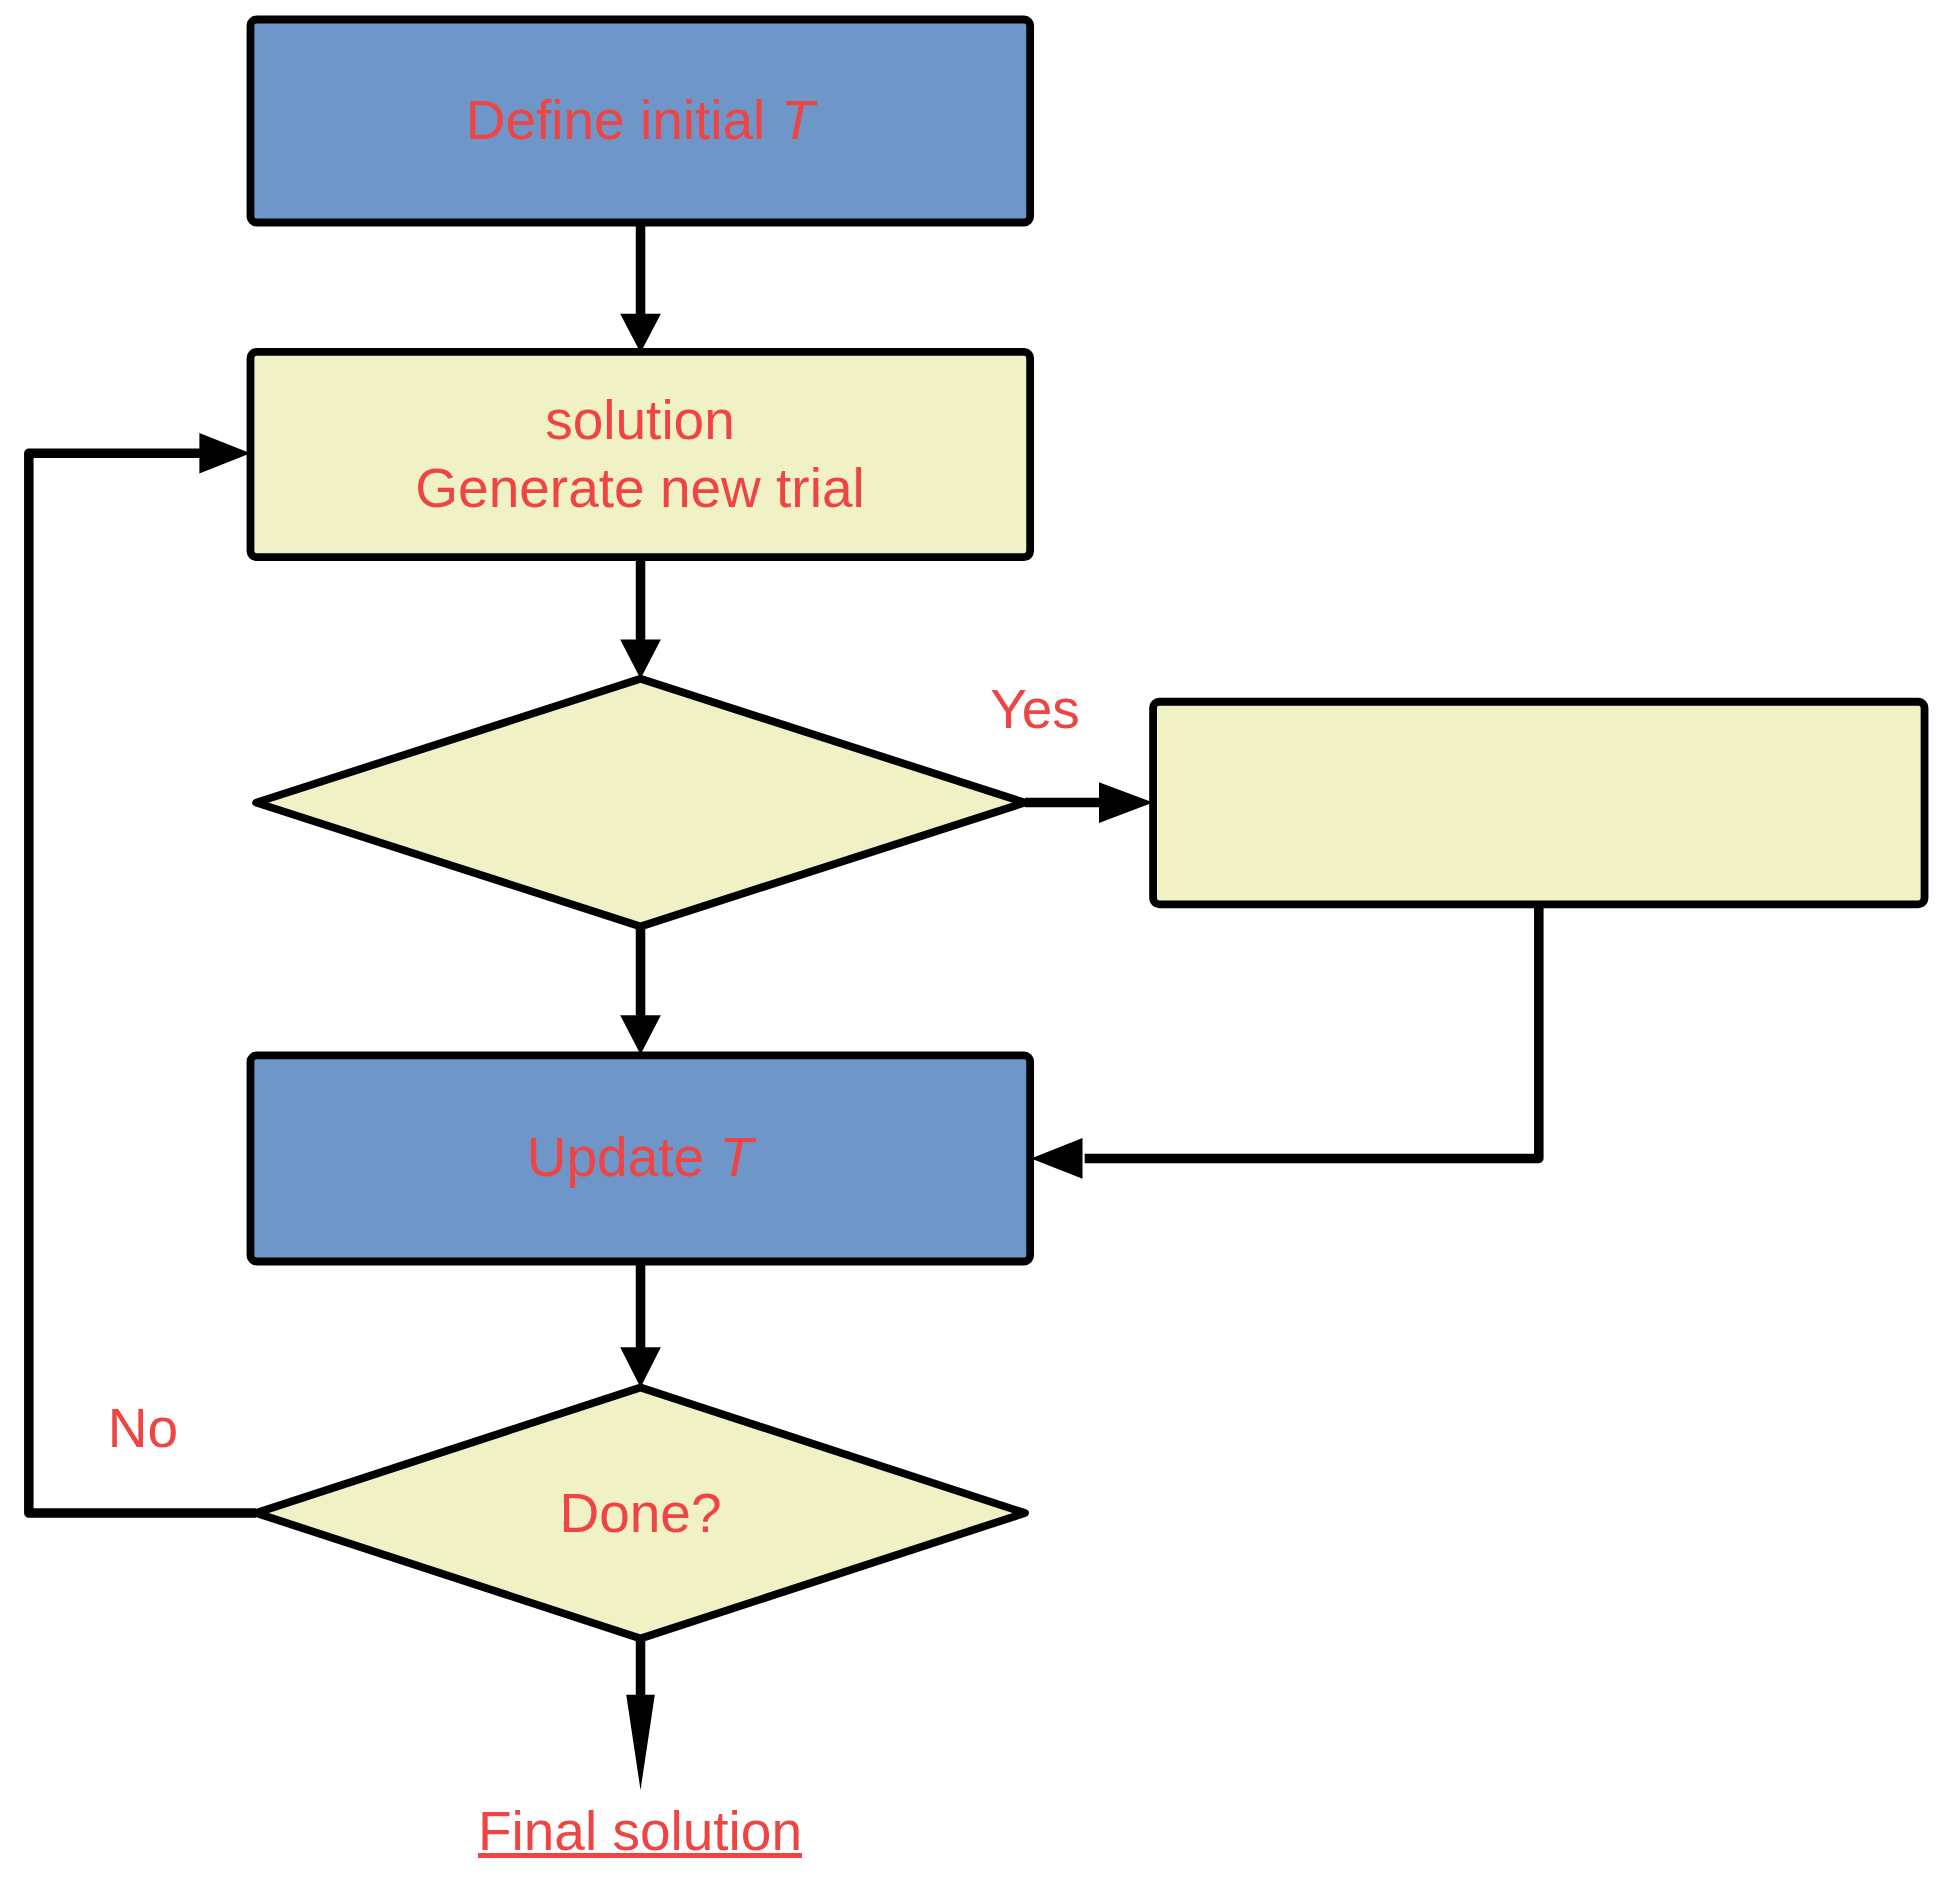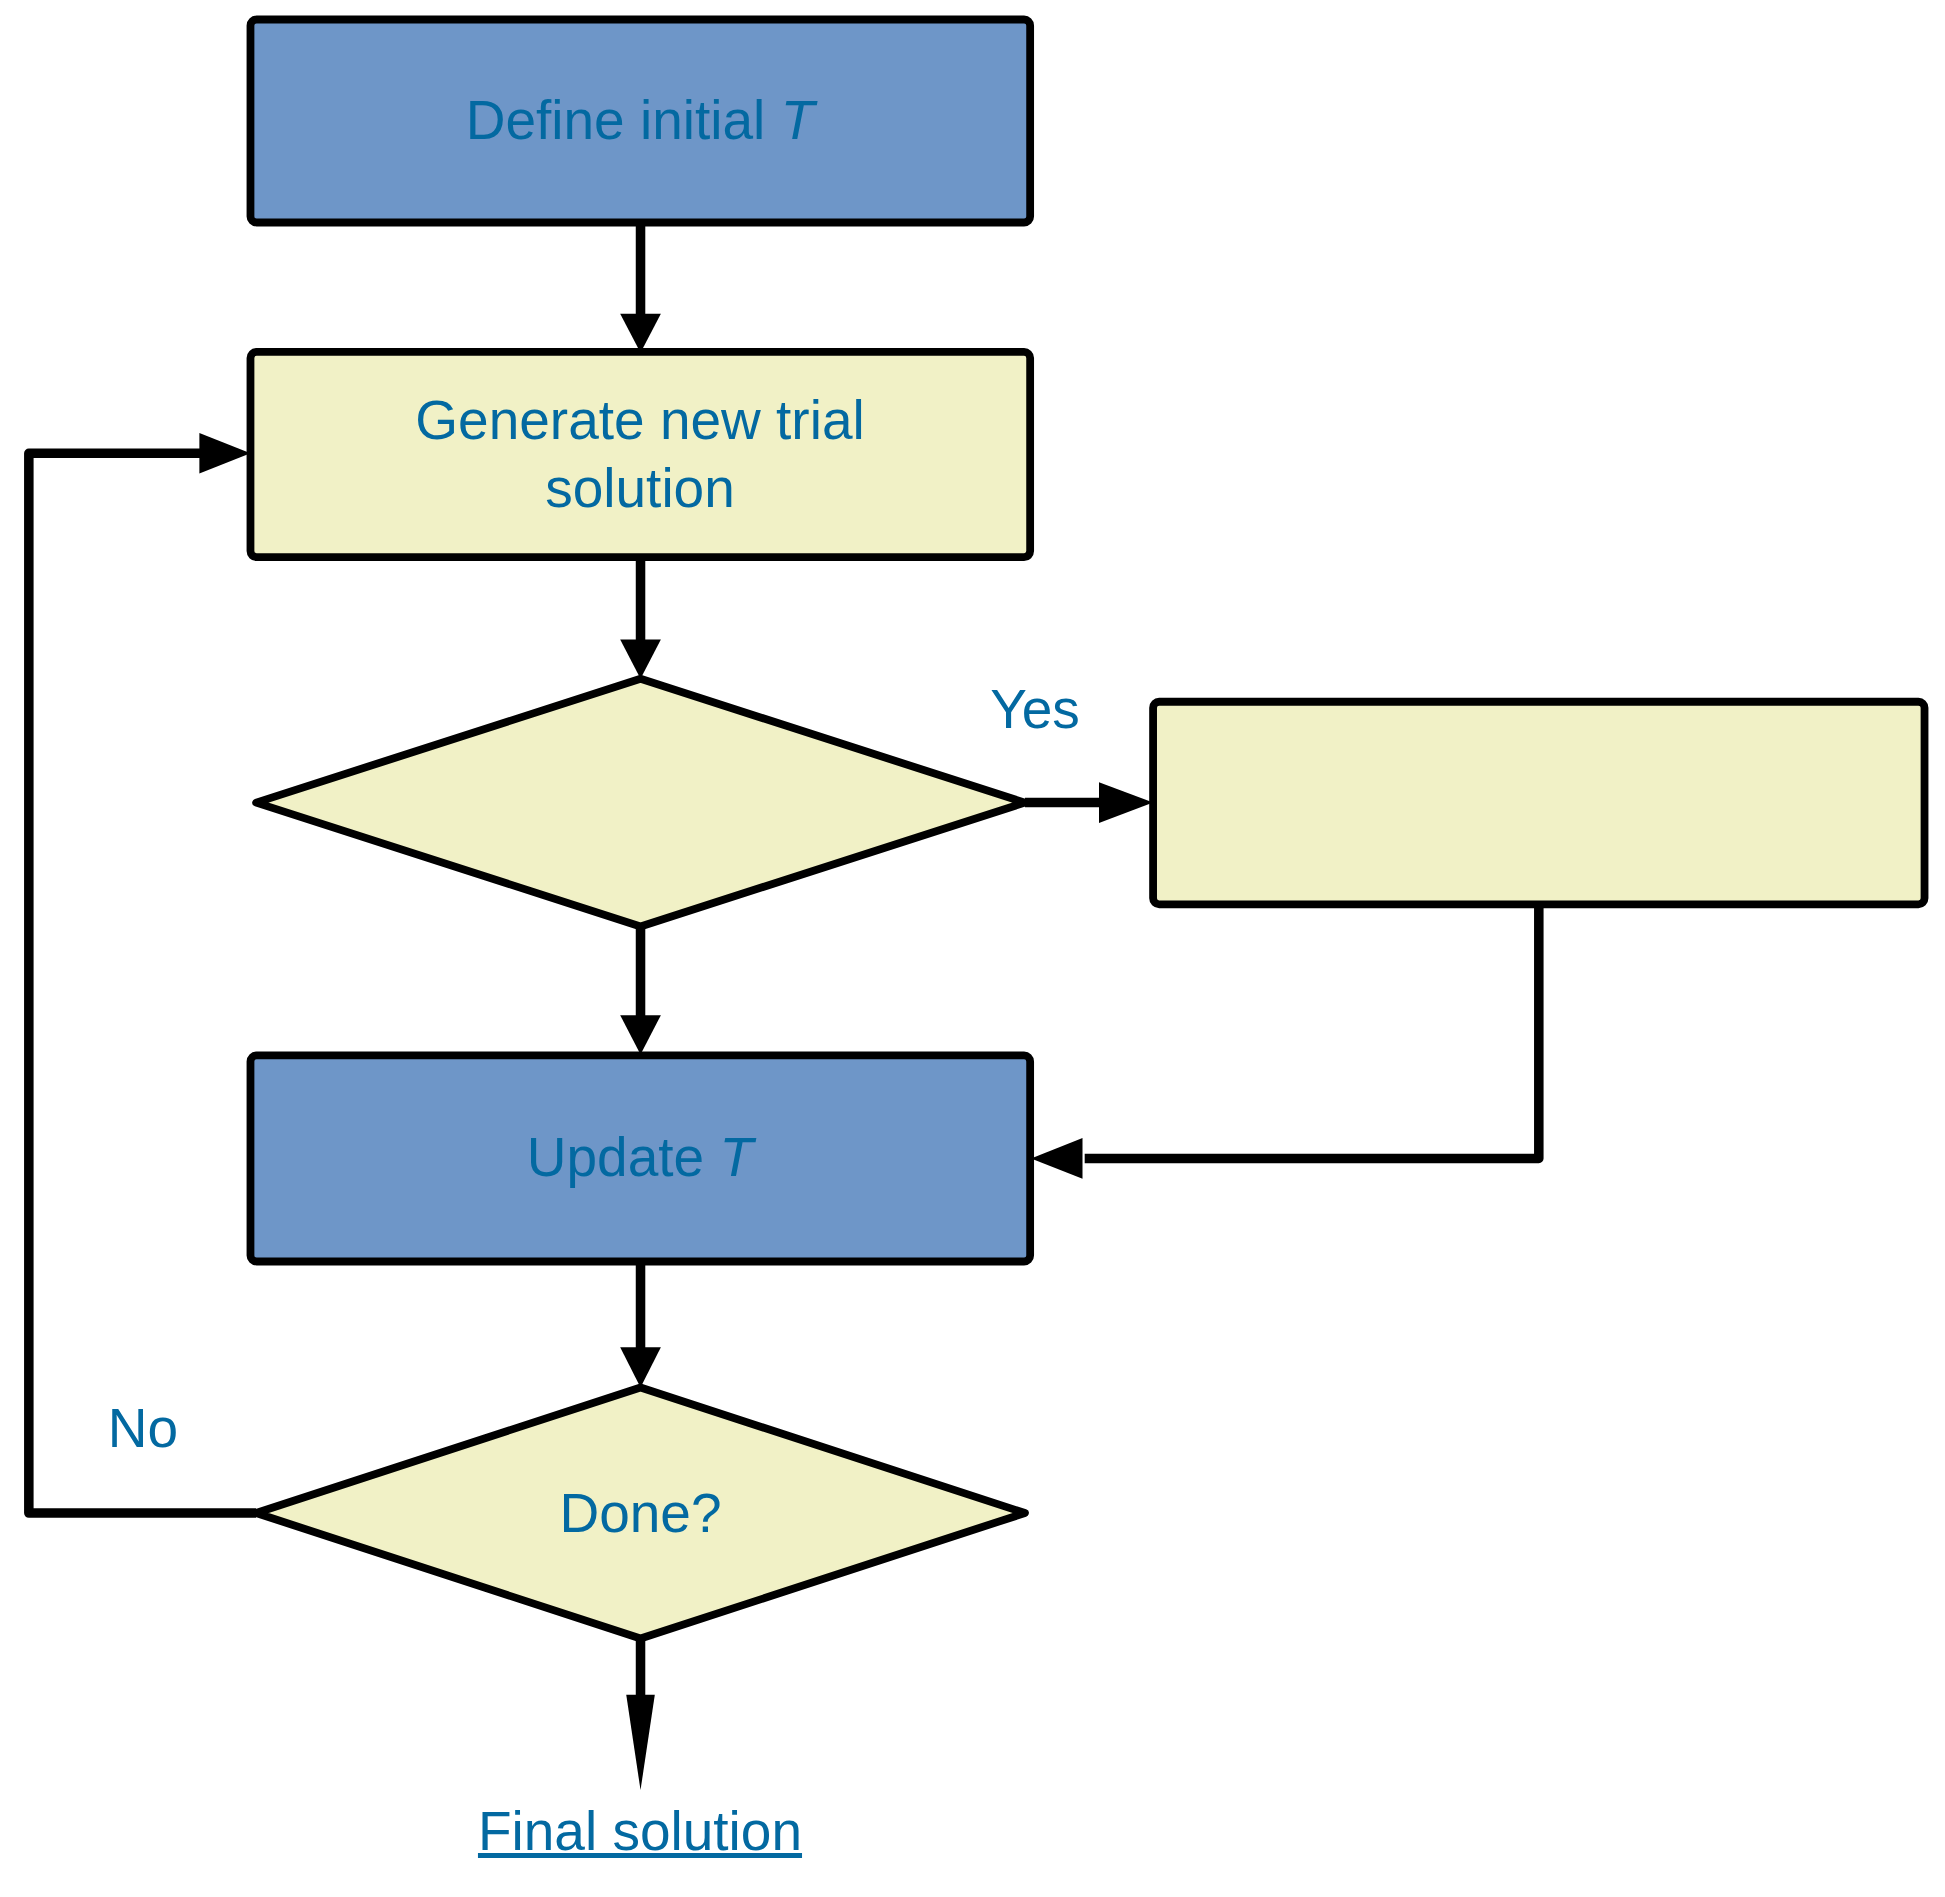--- a/index.html
+++ b/index.html
@@ -9,21 +9,21 @@
     background:#ffffff;
     font-family:"Liberation Sans", sans-serif;
     overflow:hidden;
   }
   .stage svg{position:absolute;left:0;top:0;}
   .shape{stroke:#000000;stroke-width:18;stroke-linejoin:round;}
   .conn{stroke:#000000;stroke-width:22;fill:none;stroke-linejoin:round;stroke-linecap:butt;}
   .head{fill:#000000;stroke:none;}
   .label{
     position:absolute;display:flex;align-items:center;justify-content:center;
-    text-align:center;font-size:55px;line-height:1.22;color:#0369a1;
+    text-align:center;font-size:55px;line-height:1.22;color:#ef4444;
     pointer-events:none;white-space:pre-line;
   }
   .it{font-style:italic;margin-left:0.28em;}
   .block{display:block;}
 </style>
 </head>
 <body>
 
 <div class="stage">
 
@@ -75,21 +75,21 @@
     <rect class="shape" x="2663" y="1621" width="1782" height="468" rx="14" fill="#f1f1c6"></rect>
     <rect class="shape" x="578" y="2438" width="1801" height="476" rx="14" fill="#6e96c8"></rect>
     <polygon class="shape" points="1479,3205 2367,3495 1479,3785 591,3495" fill="#f1f1c6"></polygon>
   </svg>
 
   <div class="label" style="left:250px;top:19.5px;width:780px;height:203px;">
     <span><span>Define initial</span><span class="it">T</span></span>
   </div>
 
   <div class="label" style="left:250px;top:352px;width:780px;height:205px;">
-    <span><span class="block">Generate new trial</span><span class="block">solution</span></span>
+    <span><span class="block">solution</span><span class="block">Generate new trial</span></span>
   </div>
 
 
 
   <div class="label" style="left:250px;top:1055px;width:780px;height:206px;">
     <span><span>Update</span><span class="it">T</span></span>
   </div>
 
   <div class="label" style="left:256px;top:1388px;width:769px;height:251px;">
     <span>Done?</span>

